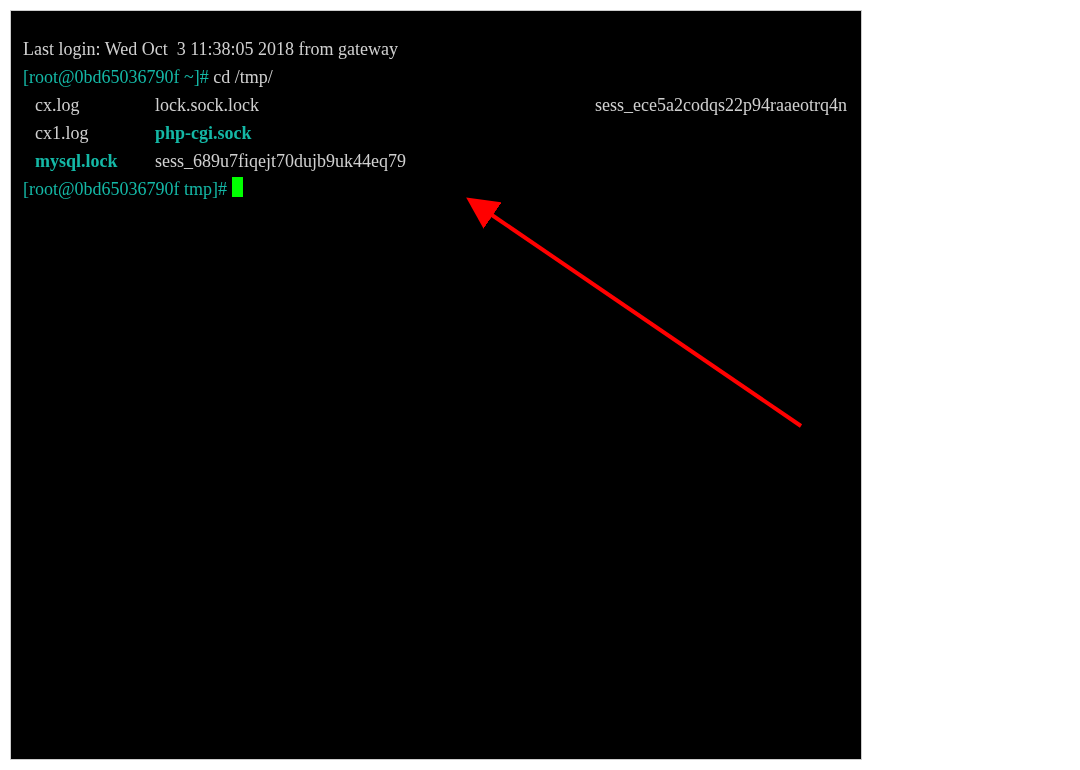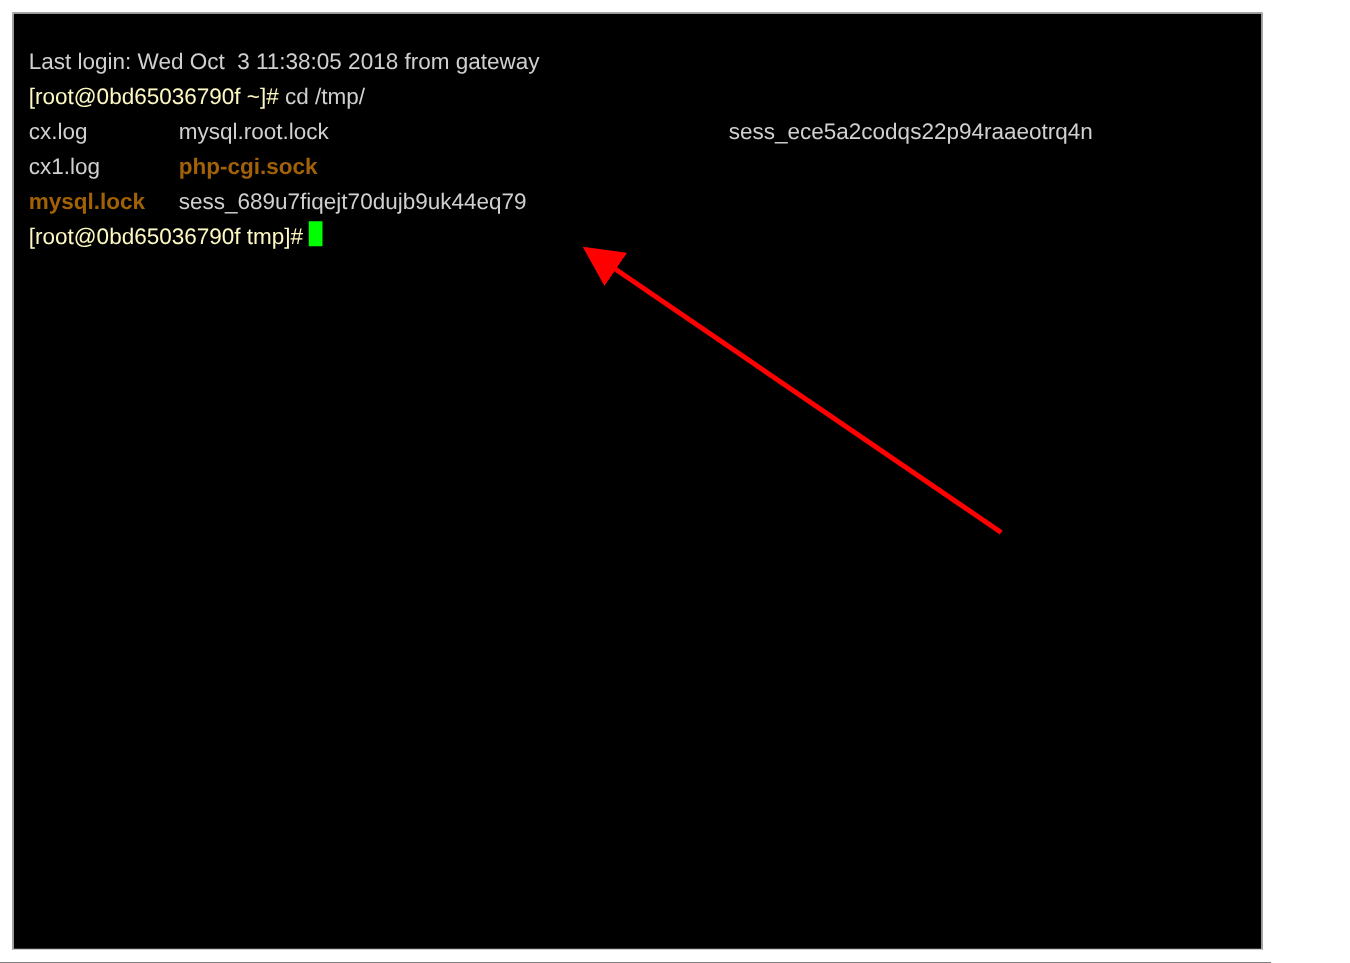--- a/index.html
+++ b/index.html
@@ -3,38 +3,38 @@
   <meta charset="utf-8">
   <style>
     * { margin: 0; padding: 0; box-sizing: border-box; }
     body {
       background: #fff;
       width: 1080px;
       height: 770px;
       padding: 10px;
     }
     .terminal {
-      width: 1000px;
+      width: 852px;
       height: 750px;
       background: #000;
       border: 1px solid #ccc;
       padding: 24px 12px;
-      font-family: Liberation Sans, sans-serif;
+      font-family: Liberation Serif, serif;
       font-size: 18px;
       line-height: 28px;
       color: #d0d0d0;
       position: relative;
       overflow: hidden;
     }
     .line { white-space: pre; }
-    .prompt-white { color: #fef9c3; }
+    .prompt-white { color: #14b8a6; }
     .col { display: inline-block; }
-    .col1 { width: 120px; }
+    .col1 { width: 120px; margin-left: 12px; }
     .col2 { width: 440px; }
-    .magenta { color: #a16207; font-weight: bold; }
+    .magenta { color: #14b8a6; font-weight: bold; }
     .cursor {
       display: inline-block;
       width: 11px;
       height: 20px;
       background: #00ff00;
       vertical-align: text-bottom;
       position: relative;
       top: -2px;
     }
     .arrow-svg {
@@ -45,21 +45,21 @@
       height: 750px;
       pointer-events: none;
     }
   </style>
 </head>
 <body>
 
 <div class="terminal">
   <div class="line">Last login: Wed Oct  3 11:38:05 2018 from gateway</div>
   <div class="line"><span class="prompt-white">[root@0bd65036790f ~]# </span><span>cd /tmp/</span></div>
-  <div class="line"><span class="col col1">cx.log</span><span class="col col2">mysql.root.lock</span><span>sess_ece5a2codqs22p94raaeotrq4n</span></div>
+  <div class="line"><span class="col col1">cx.log</span><span class="col col2">lock.sock.lock</span><span>sess_ece5a2codqs22p94raaeotrq4n</span></div>
   <div class="line"><span class="col col1">cx1.log</span><span class="col col2 magenta">php-cgi.sock</span></div>
   <div class="line"><span class="col col1 magenta">mysql.lock</span><span class="col col2">sess_689u7fiqejt70dujb9uk44eq79</span></div>
   <div class="line"><span class="prompt-white">[root@0bd65036790f tmp]# </span><span class="cursor"></span></div>
 
   <svg class="arrow-svg" viewBox="0 0 1060 750">
     <defs>
       <marker id="arrowhead" markerWidth="8" markerHeight="8" refX="2" refY="4" orient="auto">
         <polygon points="0 0, 8 4, 0 8" fill="#ff0000"></polygon>
       </marker>
     </defs>

